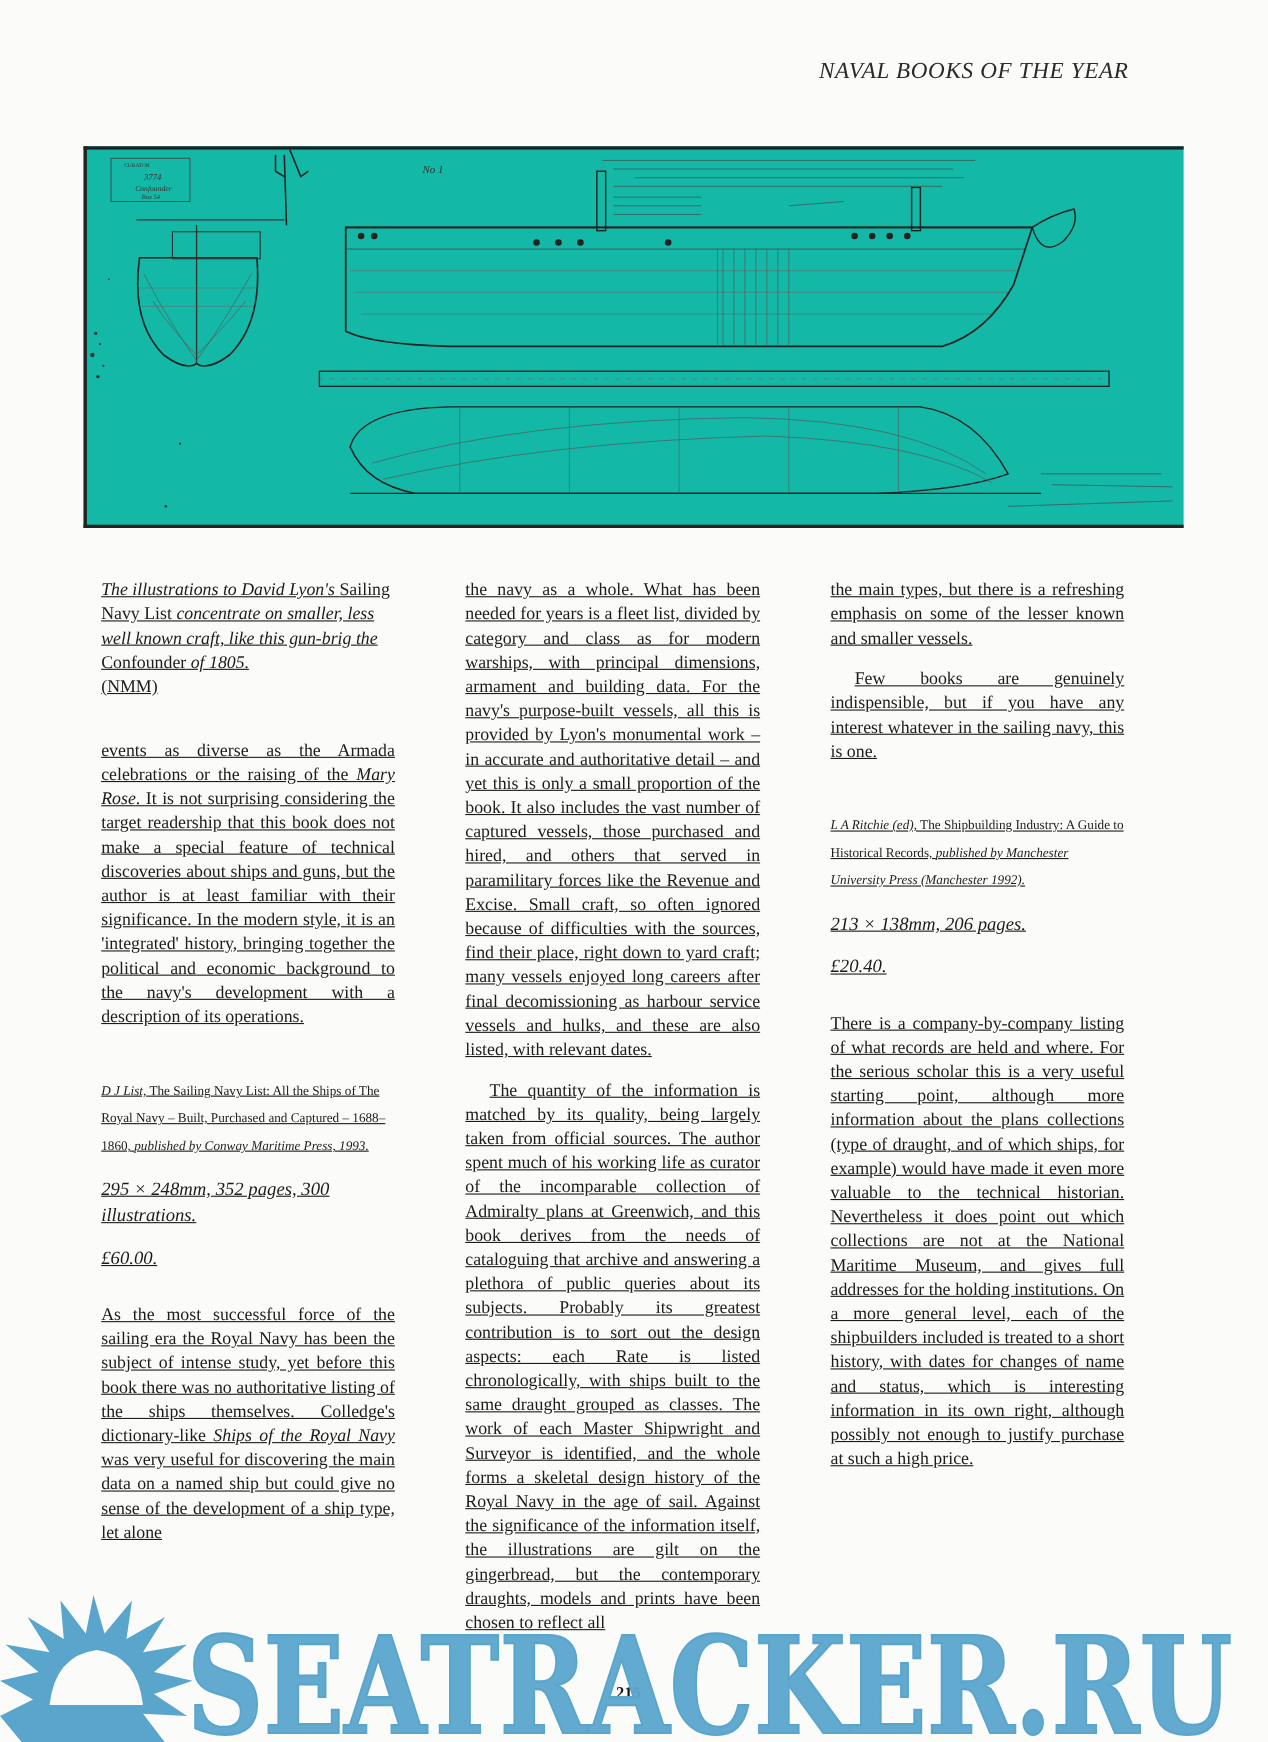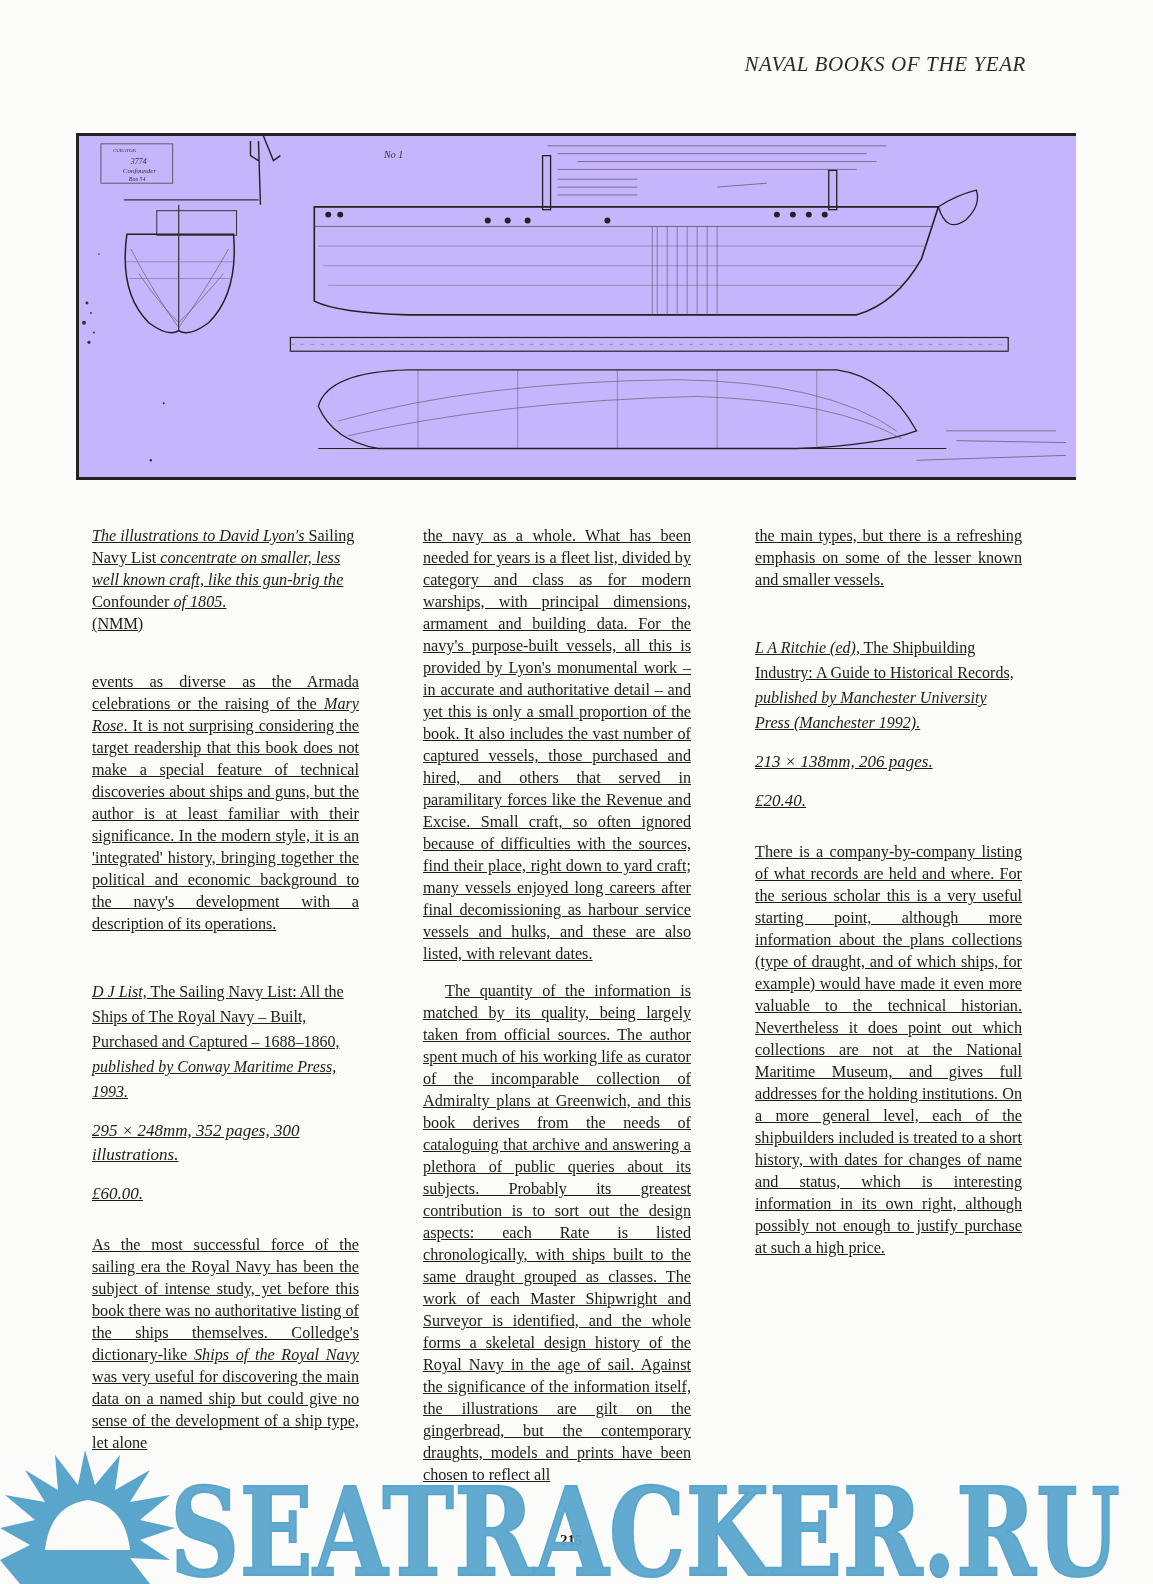--- a/index.html
+++ b/index.html
@@ -8,34 +8,34 @@
     background: #fbfbf9;
     font-family: "Liberation Serif", "DejaVu Serif", serif;
     color: #1c1c1c;
   }
   .running-head {
     position: absolute; right: 127px; top: 52px;
     font-style: italic; font-size: 21px; letter-spacing: 0.6px; color: #2a2a2a;
   }
   .figure {
     position: absolute; left: 76px; top: 133px; width: 1000px; height: 347px;
-    border: 3px solid #222; border-right: none; background: #c4b5fd;
+    border: 3px solid #222; border-right: none; background: #14b8a6;
     box-sizing: border-box; overflow: hidden;
   }
   .figure svg { width: 100%; height: 100%; display: block; }
   .col { position: absolute; font-size: 16.2px; line-height: 22px; text-align: justify; }
   .col p { margin: 15px; text-decoration: underline; }
   .col1 { left: 77px; top: 510px; width: 297px; }
   .col2 { left: 408px; top: 510px; width: 298px; }
   .col3 { left: 740px; top: 510px; width: 297px; }
   .caption { font-style: italic; text-align: left; margin-bottom: 36px !important; }
   .caption .roman { font-style: normal; }
   .indent { text-indent: 22px; }
   .review-head {
-    font-size: 16px; line-height: 25px; text-align: left; margin: 0;
+    font-size: 12px; line-height: 25px; text-align: left; margin: 0;
   }
   .review-head i { font-style: italic; }
   .review-meta { font-style: italic; font-size: 17px; line-height: 24px; text-align: left; }
   .gap-top { margin-top: 44px !important; }
   .gap-bottom { margin-bottom: 28px !important; }
   .folio { position: absolute; left: 560px; top: 1532px; font-size: 15px; font-weight: bold; }
   .watermark {
     position: absolute; left: 0; top: 1450px; width: 1153px; height: 134px; pointer-events: none;
   }
 </style>
@@ -158,20 +158,21 @@
   <p><span>As the most successful force of the sailing era the Royal Navy has been the subject of intense study, yet before this book there was no authoritative listing of the ships themselves. Colledge's dictionary-like </span><i>Ships of the Royal Navy</i><span> was very useful for discovering the main data on a named ship but could give no sense of the development of a ship type, let alone</span></p>
 </div>
 
 <div class="col col2">
   <p>the navy as a whole. What has been needed for years is a fleet list, divided by category and class as for modern warships, with principal dimensions, armament and building data. For the navy's purpose-built vessels, all this is provided by Lyon's monumental work – in accurate and authoritative detail – and yet this is only a small proportion of the book. It also includes the vast number of captured vessels, those purchased and hired, and others that served in paramilitary forces like the Revenue and Excise. Small craft, so often ignored because of difficulties with the sources, find their place, right down to yard craft; many vessels enjoyed long careers after final decomissioning as harbour service vessels and hulks, and these are also listed, with relevant dates.</p>
   <p class="indent">The quantity of the information is matched by its quality, being largely taken from official sources. The author spent much of his working life as curator of the incomparable collection of Admiralty plans at Greenwich, and this book derives from the needs of cataloguing that archive and answering a plethora of public queries about its subjects. Probably its greatest contribution is to sort out the design aspects: each Rate is listed chronologically, with ships built to the same draught grouped as classes. The work of each Master Shipwright and Surveyor is identified, and the whole forms a skeletal design history of the Royal Navy in the age of sail. Against the significance of the information itself, the illustrations are gilt on the gingerbread, but the contemporary draughts, models and prints have been chosen to reflect all</p>
 </div>
 
 <div class="col col3">
   <p>the main types, but there is a refreshing emphasis on some of the lesser known and smaller vessels.</p>
+  <p class="indent">Few books are genuinely indispensible, but if you have any interest whatever in the sailing navy, this is one.</p>
 
   <div class="gap-top gap-bottom" style="margin-top:50px">
     <p class="review-head"><i>L A Ritchie (ed),</i><span> The Shipbuilding Industry: A Guide to Historical Records, </span><i>published by Manchester University Press (Manchester 1992).</i></p>
     <p class="review-meta">213 × 138mm, 206 pages.</p>
     <p class="review-meta">£20.40.</p>
   </div>
 
   <p>There is a company-by-company listing of what records are held and where. For the serious scholar this is a very useful starting point, although more information about the plans collections (type of draught, and of which ships, for example) would have made it even more valuable to the technical historian. Nevertheless it does point out which collections are not at the National Maritime Museum, and gives full addresses for the holding institutions. On a more general level, each of the shipbuilders included is treated to a short history, with dates for changes of name and status, which is interesting information in its own right, although possibly not enough to justify purchase at such a high price.</p>
 </div>
 

